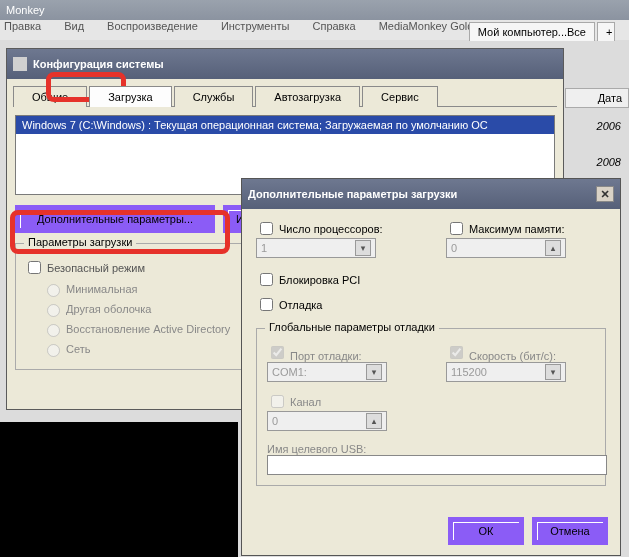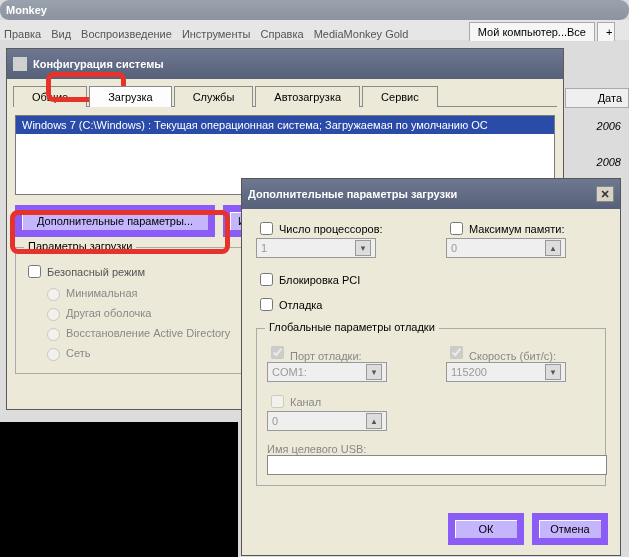--- a/index.html
+++ b/index.html
@@ -1,41 +1,41 @@
 <!DOCTYPE html>
 <html><head>
 <meta charset="utf-8">
 <style>
   * { box-sizing: border-box; font-family: Tahoma, sans-serif; font-size: 11px; }
   body { margin: 0; background: #e0e0e0; width: 629px; height: 557px; overflow: hidden; position: relative; }
 
   
   .app-bg { position: absolute; inset: 0; background: #dcdcdc; }
-  .app-title-bar { height: 20px; background: linear-gradient(#9aa2ad,#8b93a0); color: #fff; padding-left: 6px; line-height: 20px; font-weight: bold; border-radius: 9px; }
-  .app-menu { height: 20px; background: #e6e6e6; padding-left: 4px; display: flex; align-items: flex-end; }
+  .app-title-bar { height: 20px; background: linear-gradient(#9aa2ad,#8b93a0); color: #fff; padding-left: 6px; line-height: 20px; font-weight: normal; }
+  .app-menu { height: 20px; background: #e6e6e6; padding-left: 4px; display: flex; align-items: flex-start; gap: 13px; }
   .app-menu span { margin-right: 10px; color: #555; }
   .app-tabs { position: absolute; top: 22px; right: 14px; display: flex; align-items: center; gap: 2px; }
   .app-tab { background: #f6f6f6; border: 1px solid #a9a9a9; border-bottom: none; padding: 3px 8px; font-size: 11px; }
   .add-tab { width: 16px; text-align: center; }
   .side-col { position: absolute; right: 0; top: 88px; width: 64px; }
   .side-head { background: #efefef; border: 1px solid #aaa; padding: 3px 6px; text-align: right; }
   .side-row { padding: 12px 8px; text-align: right; font-style: italic; }
   .black-bar { position: absolute; left: 0; bottom: 0; width: 238px; height: 135px; background: #000; }
 
   
   .msconfig { position: absolute; left: 6px; top: 48px; width: 558px; height: 362px; background: #ece9d8; border: 1px solid #5b5b5b; }
   .win-title { height: 30px; background: linear-gradient(#6e7890,#566079); color: #fff; display: flex; align-items: center; padding: 0 6px; font-weight: bold; }
   .win-title .ico { width: 14px; height: 14px; background: #d0d0d0; margin-right: 6px; display: inline-block; }
   .tabstrip { margin: 6px 6px 0 6px; display: flex; border-bottom: 1px solid #8a8a8a; }
   .tabstrip .tab { padding: 4px 18px; border: 1px solid #8a8a8a; border-bottom: none; background: #ece9d8; margin-right: 2px; position: relative; top: 1px; }
   .tabstrip .tab.active { background: #fdfdfd; font-weight: normal; z-index: 2; }
   .boot-list { margin: 8px 8px 0 8px; height: 80px; background: #fff; border: 1px solid #7a7a7a; }
   .boot-list-row { background: #2a4ba8; color: #fff; padding: 3px 6px; }
   .ms-row { display: flex; margin: 10px 8px; align-items: center; }
-  .btn { background: #c4b5fd; border: 7px solid #8b5cf6; padding: 3px 8px; box-shadow: inset 1px 1px 0 #fff; }
+  .btn { background: #8b5cf6; border: 5px solid #8b5cf6; padding: 3px 8px; box-shadow: inset 1px 1px 0 #fff; }
   .btn.truncated { width: 40px; overflow: hidden; white-space: nowrap; }
   .groupbox { margin: 0 8px 8px 8px; padding: 10px 8px 8px 8px; border: 1px solid #aaa; position: relative; }
   .groupbox > legend, .grouplabel { position: absolute; top: -8px; left: 8px; background: #ece9d8; padding: 0 4px; }
   .chk-row { display: flex; align-items: center; margin: 4px 0; color: #555; }
   .chk-row input[type=checkbox], .chk-row input[type=radio] { margin-right: 6px; }
   .radio-col { margin-left: 18px; color: #888; }
   .radio-col .chk-row { color: #888; }
 
   
   .highlight { position: absolute; border: 5px solid #e6322a; border-radius: 8px; pointer-events: none; }

